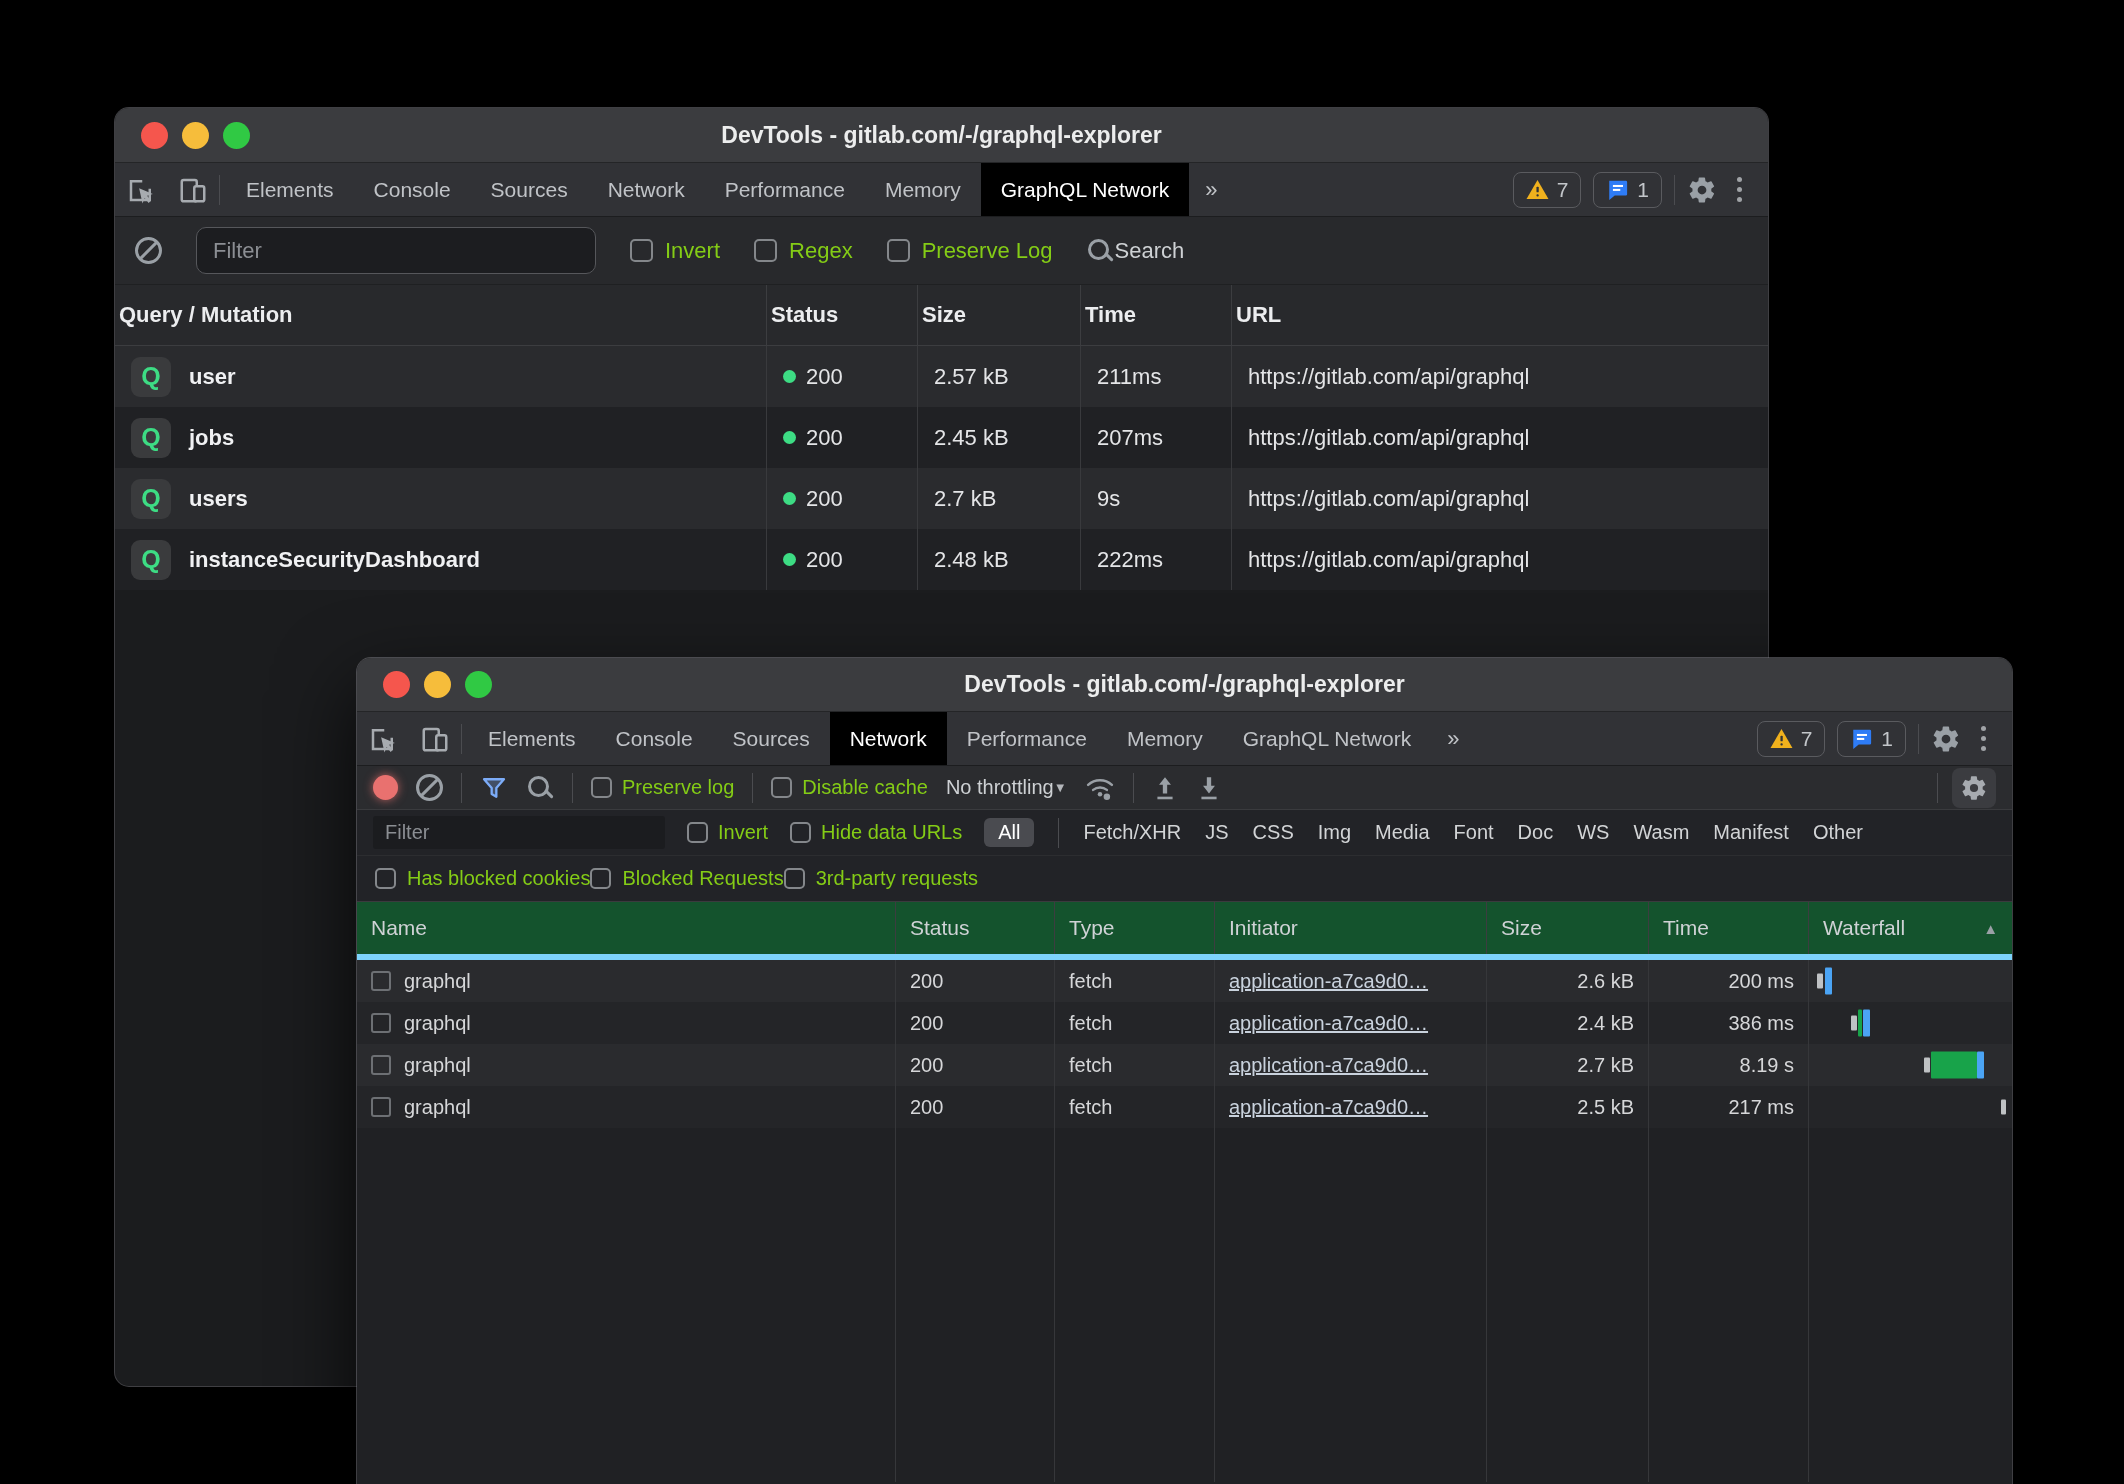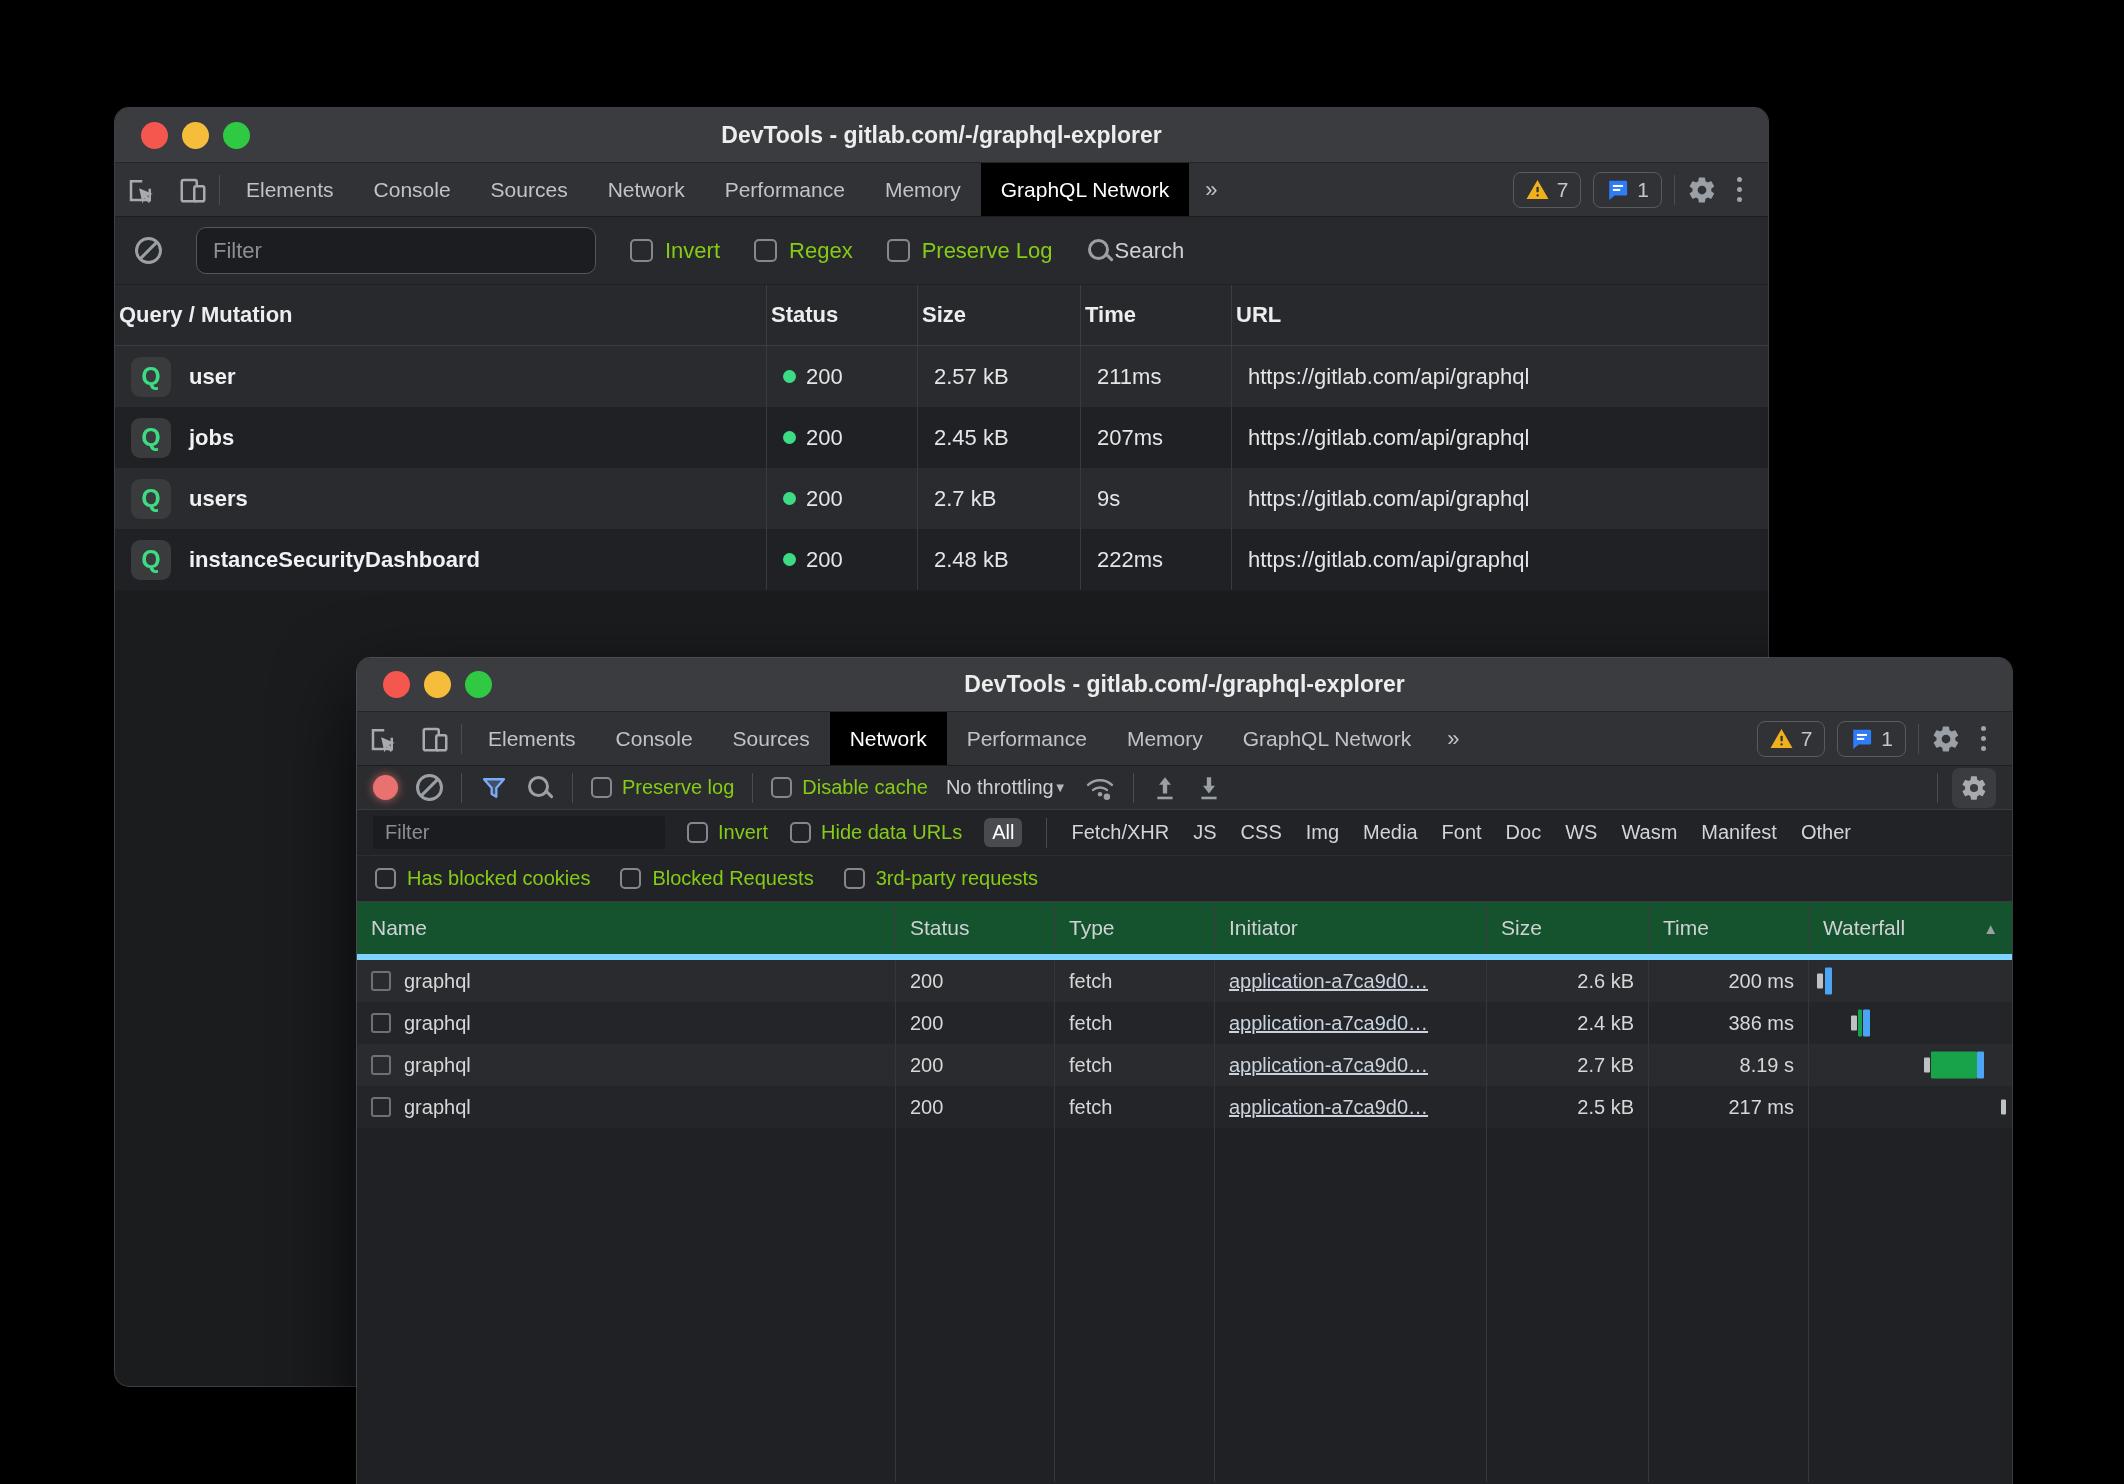--- a/index.html
+++ b/index.html
@@ -92,25 +92,25 @@
   
   .fw-chipsrow { height:46px; background:#222327; display:flex; align-items:center;
                  gap:22px; padding:0 16px; border-bottom:1px solid #2c2d30; }
   .fw-input { width:292px; height:33px; background:#1b1c1f; border:none; border-radius:3px;
               color:#dfe0e2; font-size:20px; padding:0 12px; outline:none; }
   .fw-input::placeholder { color:#8b8e93; }
   .fw-chipsrow .cb-group { font-size:20px; gap:10px; }
   .fw-chipsrow .cb { width:21px; height:21px; }
   .chips { display:flex; align-items:center; gap:24px; color:#d2d4d6; font-size:20px; }
   .chip { cursor:default; }
-  .chip.active { background:#4a4b50; border-radius:6px; padding:3px 8px; color:#fff; }
+  .chip.active { background:#4a4b50; border-radius:6px; padding:3px 14px; color:#fff; }
 
   
   .fw-optrow { height:46px; background:#222327; display:flex; align-items:center;
-               gap:30px; padding:0 18px; border-bottom:1px solid #3a3b3e; }
+               padding:0 18px; border-bottom:1px solid #3a3b3e; }
   .fw-optrow .cb-group { font-size:20px; gap:11px; }
   .fw-optrow .cb { width:21px; height:21px; }
 
   
   .ft-grid { display:grid; grid-template-columns:539px 159px 160px 272px 162px 160px 1fr; }
   .ft-header { height:58px; background:#14532d; border-bottom:6px solid #7dd3fc; }
   .ft-header .cell { display:flex; align-items:center; padding:0 14px;
                      color:#cfd2d5; font-size:21px; border-right:1px solid #3c3d40; }
   .ft-header .cell:last-child, .ft-row .cell:last-child { border-right:none; }
   .sort-arrow { margin-left:auto; font-size:15px; color:#9aa0a6; }

